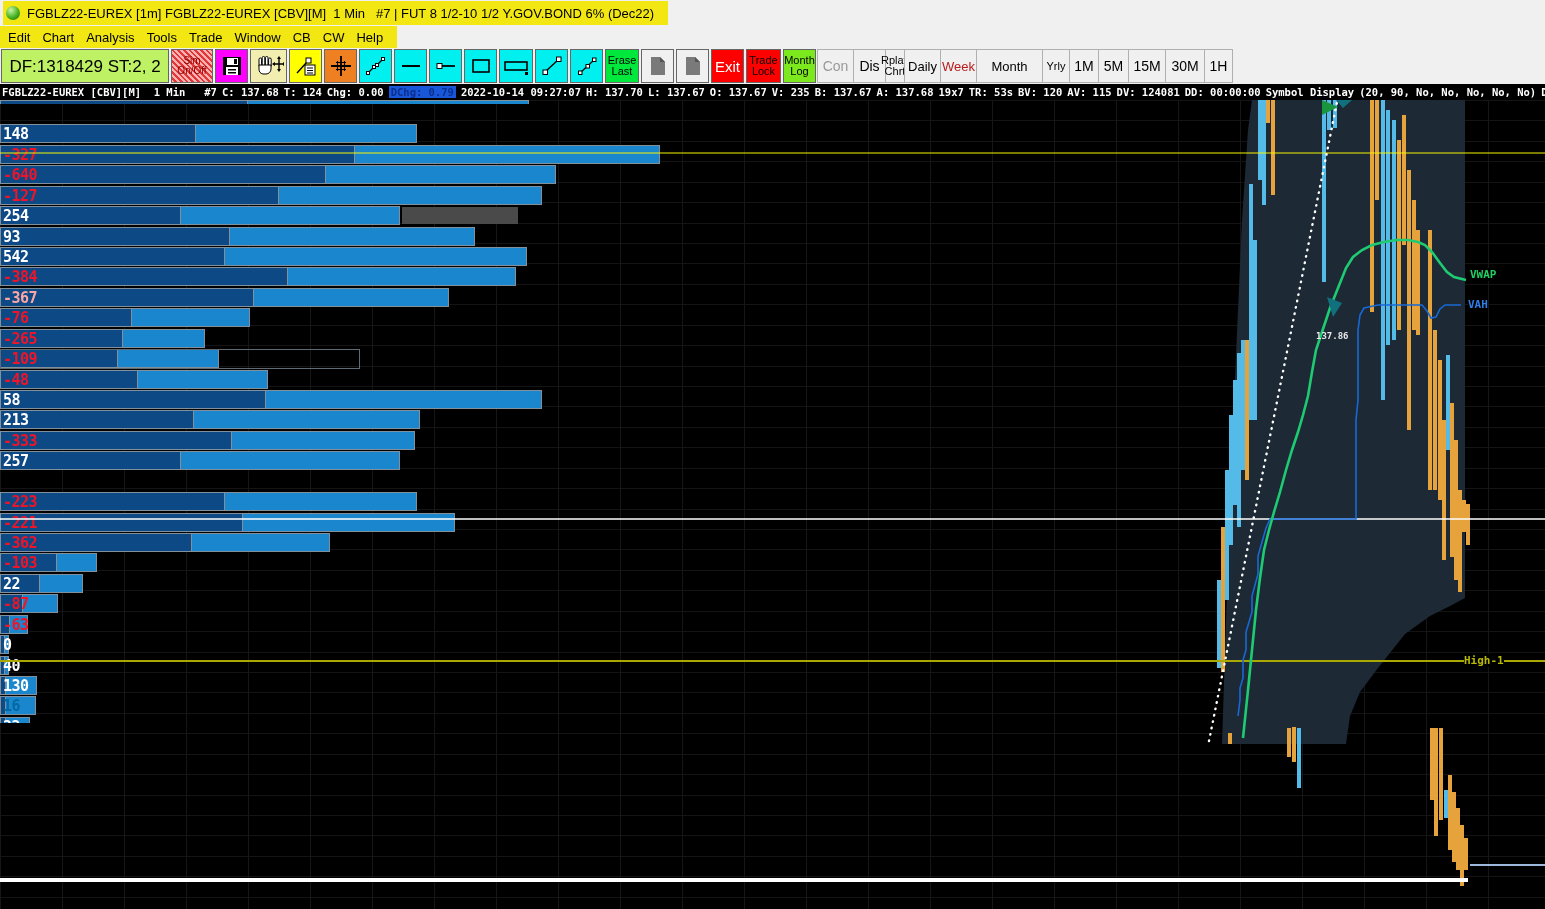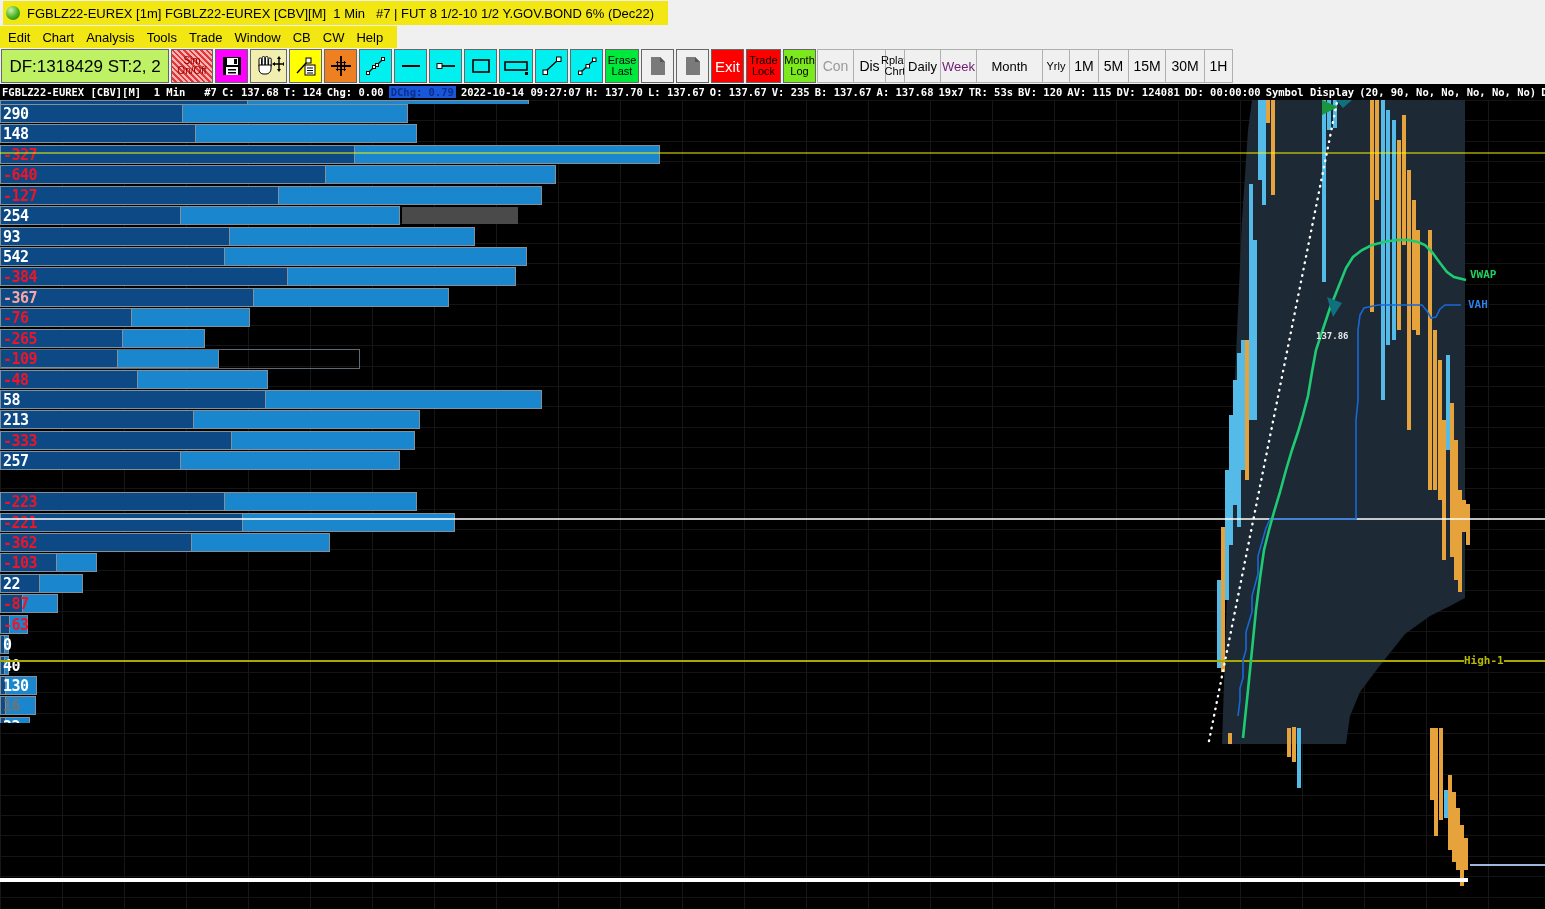--- a/index.html
+++ b/index.html
@@ -229,21 +229,21 @@
     <div class="tbtn flat" style="width: 33px; color: rgb(0, 0, 0); font-size: 14px;">
       <span>Dis</span>
     </div>
     <div class="tbtn flat" style="width: 20px; color: rgb(0, 0, 0); font-size: 11px;">
       <span>Rplay</span>
       <span>Chrt</span>
     </div>
     <div class="tbtn flat" style="width: 37px; color: rgb(0, 0, 0); font-size: 13px;">
       <span>Daily</span>
     </div>
-    <div class="tbtn flat" style="width: 37px; color: #701a75; font-size: 13px;">
+    <div class="tbtn flat" style="width: 37px; color: #b91c1c; font-size: 13px;">
       <span>Week</span>
     </div>
     <div class="tbtn flat" style="width: 67px; color: rgb(0, 0, 0); font-size: 13px;">
       <span>Month</span>
     </div>
     <div class="tbtn flat" style="width: 28px; color: rgb(0, 0, 0); font-size: 11px;">
       <span>Yrly</span>
     </div>
     <div class="tbtn flat" style="width: 30px; color: rgb(0, 0, 0); font-size: 14px;">
       <span>1M</span>
@@ -263,25 +263,20 @@
   </div>
 
 <div class="statusbar" id="statusbar"><span class="seg">FGBLZ22-EUREX [CBV][M]  1 Min   #7</span><span class="seg">C: 137.68</span><span class="seg">T: 124</span><span class="seg">Chg: 0.00</span><span class="seg seg-blue">DChg: 0.79</span><span class="seg">2022-10-14 09:27:07</span><span class="seg">H: 137.70</span><span class="seg">L: 137.67</span><span class="seg">O: 137.67</span><span class="seg">V: 235</span><span class="seg">B: 137.67</span><span class="seg">A: 137.68</span><span class="seg">19x7</span><span class="seg">TR: 53s</span><span class="seg">BV: 120</span><span class="seg">AV: 115</span><span class="seg">DV: 124081</span><span class="seg">DD: 00:00:00</span><span class="seg">Symbol Display</span><span class="seg">(20, 90, No, No, No, No, No)</span><span class="seg">Daily O</span></div>
 
 <div class="chart" id="chart">
   <div class="gridlayer"></div>
 <div class="prow" style="top: 0px; height: 4px; overflow: hidden;">
       <div class="bseg" style="left: 0px; width: 248px; background: rgb(13, 74, 133); border-color: rgb(130, 144, 156);"></div>
       <div class="bseg" style="left: 247px; width: 282px; background: rgb(26, 134, 205); border-color: rgb(130, 144, 156);"></div>
     </div>
-    <div class="prow" style="top: 4px;">
-      <div class="bseg" style="left: 0px; width: 183px; background: rgb(13, 74, 133); border-color: rgb(130, 144, 156);"></div>
-      <div class="bseg" style="left: 182px; width: 226px; background: rgb(26, 134, 205); border-color: rgb(130, 144, 156);"></div>
-      <div class="plabel" style="color: rgb(255, 255, 255);">290</div>
-    </div>
     <div class="prow" style="top: 24.43px;">
       <div class="bseg" style="left: 0px; width: 196px; background: rgb(13, 74, 133); border-color: rgb(130, 144, 156);"></div>
       <div class="bseg" style="left: 195px; width: 222px; background: rgb(26, 134, 205); border-color: rgb(130, 144, 156);"></div>
       <div class="plabel" style="color: rgb(255, 255, 255);">148</div>
     </div>
     <div class="prow" style="top: 44.86px;">
       <div class="bseg" style="left: 0px; width: 355px; background: rgb(13, 74, 133); border-color: rgb(130, 144, 156);"></div>
       <div class="bseg" style="left: 354px; width: 306px; background: rgb(26, 134, 205); border-color: rgb(130, 144, 156);"></div>
       <div class="plabel" style="color: rgb(240, 20, 40);">-327</div>
     </div>
@@ -408,21 +403,21 @@
       <div class="plabel" style="color: rgb(255, 255, 255);">40</div>
     </div>
     <div class="prow" style="top: 576.04px;">
       <div class="bseg" style="left: 0px; width: 6px; background: rgb(13, 74, 133); border-color: rgb(130, 144, 156);"></div>
       <div class="bseg" style="left: 5px; width: 32px; background: rgb(26, 134, 205); border-color: rgb(130, 144, 156);"></div>
       <div class="plabel" style="color: rgb(255, 255, 255);">130</div>
     </div>
     <div class="prow" style="top: 596.47px;">
       <div class="bseg" style="left: 0px; width: 6px; background: rgb(13, 74, 133); border-color: rgb(130, 144, 156);"></div>
       <div class="bseg" style="left: 5px; width: 31px; background: rgb(26, 134, 205); border-color: rgb(130, 144, 156);"></div>
-      <div class="plabel" style="color: #737373;">16</div>
+      <div class="plabel" style="color: #0369a1;">16</div>
     </div>
     <div class="prow" style="top: 616.9px; height: 6px; overflow: hidden;">
       <div class="bseg" style="left: 0px; width: 6px; background: rgb(13, 74, 133); border-color: rgb(130, 144, 156);"></div>
       <div class="bseg" style="left: 5px; width: 25px; background: rgb(26, 134, 205); border-color: rgb(130, 144, 156);"></div>
       <div class="plabel" style="color: rgb(255, 255, 255);">22</div>
     </div>
     <svg width="1545" height="809" class="svgbg">
       <polygon points="1252,0 1465,0 1465,498 1450,506 1430,516 1405,534 1378,568 1360,592 1350,616 1346,644 1222,644 1228,460 1234,300 1242,120 1248,30" fill="#1d2935"></polygon>
     </svg>
     <div class="candle" style="left: 1217px; top: 480px; height: 88px; background: rgb(84, 187, 232);"></div>

